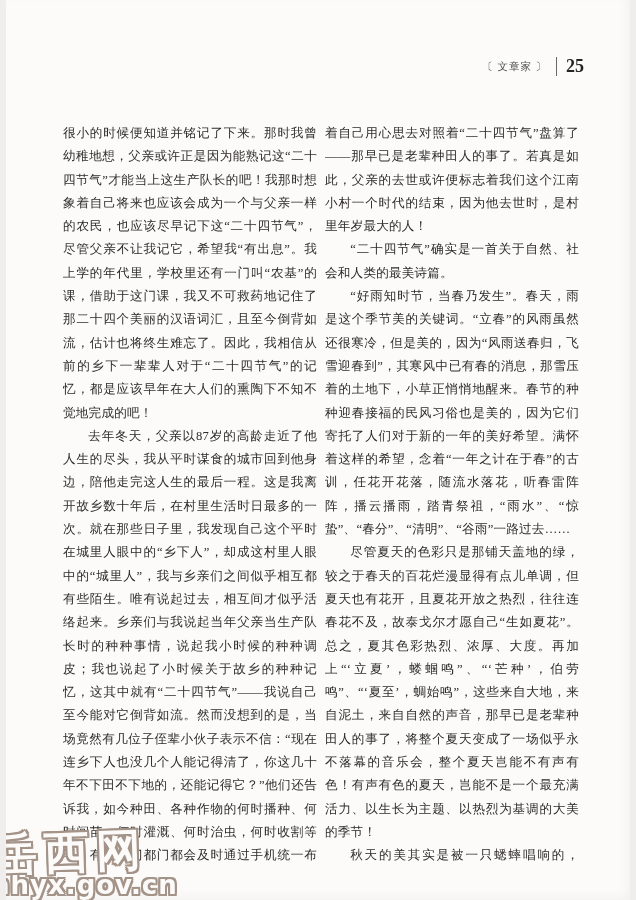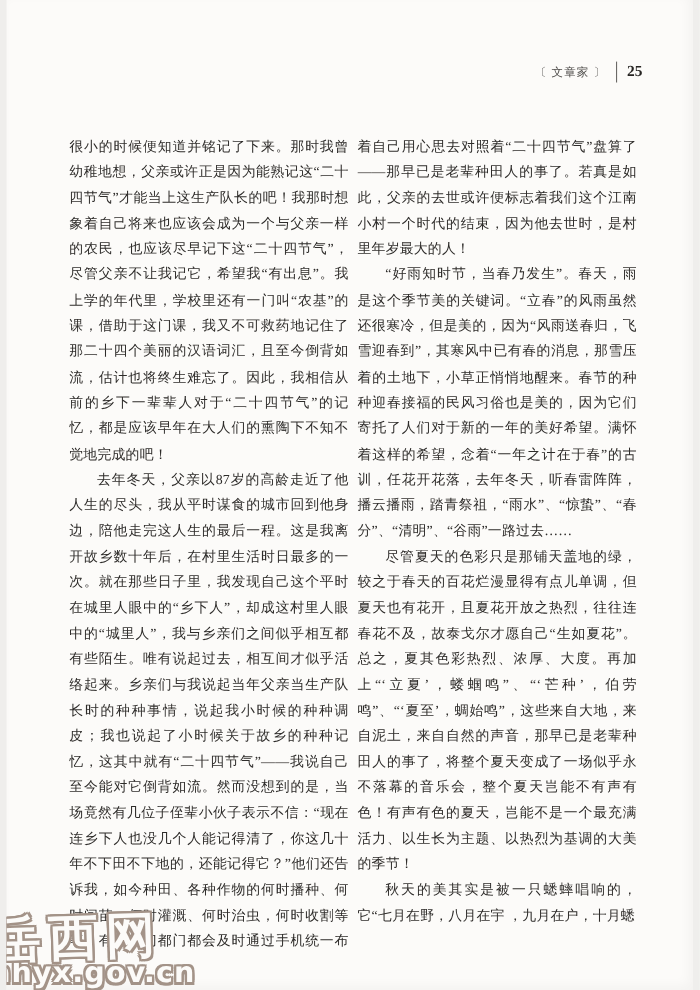--- a/index.html
+++ b/index.html
@@ -31,21 +31,21 @@
     font-size: 10.5px;
     color: #4d4b49;
     letter-spacing: 1px;
   }
   .header-divider {
     width: 1px;
     height: 19px;
     background: #6b6967;
   }
   .pagenum {
-    font-size: 14px;
+    font-size: 18px;
     font-weight: bold;
     color: #262422;
   }
 
   
   .columns {
     position: absolute;
     top: 122px;
     left: 57px;
     display: flex;
@@ -112,21 +112,22 @@
     <span class="pagenum">25</span>
   </header>
 
   <main class="columns">
     <section class="col">
       <p class="para">很小的时候便知道并铭记了下来。那时我曾幼稚地想，父亲或许正是因为能熟记这“二十四节气”才能当上这生产队长的吧！我那时想象着自己将来也应该会成为一个与父亲一样的农民，也应该尽早记下这“二十四节气”，尽管父亲不让我记它，希望我“有出息”。我上学的年代里，学校里还有一门叫“农基”的课，借助于这门课，我又不可救药地记住了那二十四个美丽的汉语词汇，且至今倒背如流，估计也将终生难忘了。因此，我相信从前的乡下一辈辈人对于“二十四节气”的记忆，都是应该早年在大人们的熏陶下不知不觉地完成的吧！</p>
       <p class="para indent">去年冬天，父亲以87岁的高龄走近了他人生的尽头，我从平时谋食的城市回到他身边，陪他走完这人生的最后一程。这是我离开故乡数十年后，在村里生活时日最多的一次。就在那些日子里，我发现自己这个平时在城里人眼中的“乡下人”，却成这村里人眼中的“城里人”，我与乡亲们之间似乎相互都有些陌生。唯有说起过去，相互间才似乎活络起来。乡亲们与我说起当年父亲当生产队长时的种种事情，说起我小时候的种种调皮；我也说起了小时候关于故乡的种种记忆，这其中就有“二十四节气”——我说自己至今能对它倒背如流。然而没想到的是，当场竟然有几位子侄辈小伙子表示不信：“现在连乡下人也没几个人能记得清了，你这几十年不下田不下地的，还能记得它？”他们还告诉我，如今种田、各种作物的何时播种、何时间苗、何时灌溉、何时治虫，何时收割等等，有关部门都门都会及时通过手机统一布置和及时通知的，根本用不</p>
     </section>
     <section class="col">
       <p class="para">着自己用心思去对照着“二十四节气”盘算了——那早已是老辈种田人的事了。若真是如此，父亲的去世或许便标志着我们这个江南小村一个时代的结束，因为他去世时，是村里年岁最大的人！</p>
-      <p class="para indent">“好雨知时节，当春乃发生”。春天，雨是这个季节美的关键词。“立春”的风雨虽然还很寒冷，但是美的，因为“风雨送春归，飞雪迎春到”，其寒风中已有春的消息，那雪压着的土地下，小草正悄悄地醒来。春节的种种迎春接福的民风习俗也是美的，因为它们寄托了人们对于新的一年的美好希望。满怀着这样的希望，念着“一年之计在于春”的古训，任花开花落，去年冬天，听春雷阵阵，播云播雨，踏青祭祖，“雨水”、“惊蛰”、“春分”、“清明”、“谷雨”一路过去……</p>
+      <p class="para indent">“二十四节气”确实是一首关于自然、社会和人类的最美诗篇。</p>
+      <p class="para indent">“好雨知时节，当春乃发生”。春天，雨是这个季节美的关键词。“立春”的风雨虽然还很寒冷，但是美的，因为“风雨送春归，飞雪迎春到”，其寒风中已有春的消息，那雪压着的土地下，小草正悄悄地醒来。春节的种种迎春接福的民风习俗也是美的，因为它们寄托了人们对于新的一年的美好希望。满怀着这样的希望，念着“一年之计在于春”的古训，任花开花落，随流水落花，听春雷阵阵，播云播雨，踏青祭祖，“雨水”、“惊蛰”、“春分”、“清明”、“谷雨”一路过去……</p>
       <p class="para indent">尽管夏天的色彩只是那铺天盖地的绿，较之于春天的百花烂漫显得有点儿单调，但夏天也有花开，且夏花开放之热烈，往往连春花不及，故泰戈尔才愿自己“生如夏花”。总之，夏其色彩热烈、浓厚、大度。再加上“‘立夏’，蝼蝈鸣”、“‘芒种’，伯劳鸣”、“‘夏至’，蜩始鸣”，这些来自大地，来自泥土，来自自然的声音，那早已是老辈种田人的事了，将整个夏天变成了一场似乎永不落幕的音乐会，整个夏天岂能不有声有色！有声有色的夏天，岂能不是一个最充满活力、以生长为主题、以热烈为基调的大美的季节！</p>
       <p class="para indent">秋天的美其实是被一只蟋蟀唱响的，它“七月在野，八月在宇 ，九月在户，十月蟋</p>
     </section>
   </main>
 
   <div class="watermark">
     <div class="wm-name">岳西网</div>
     <div class="wm-url">ahyx.gov.cn</div>
   </div>
 

